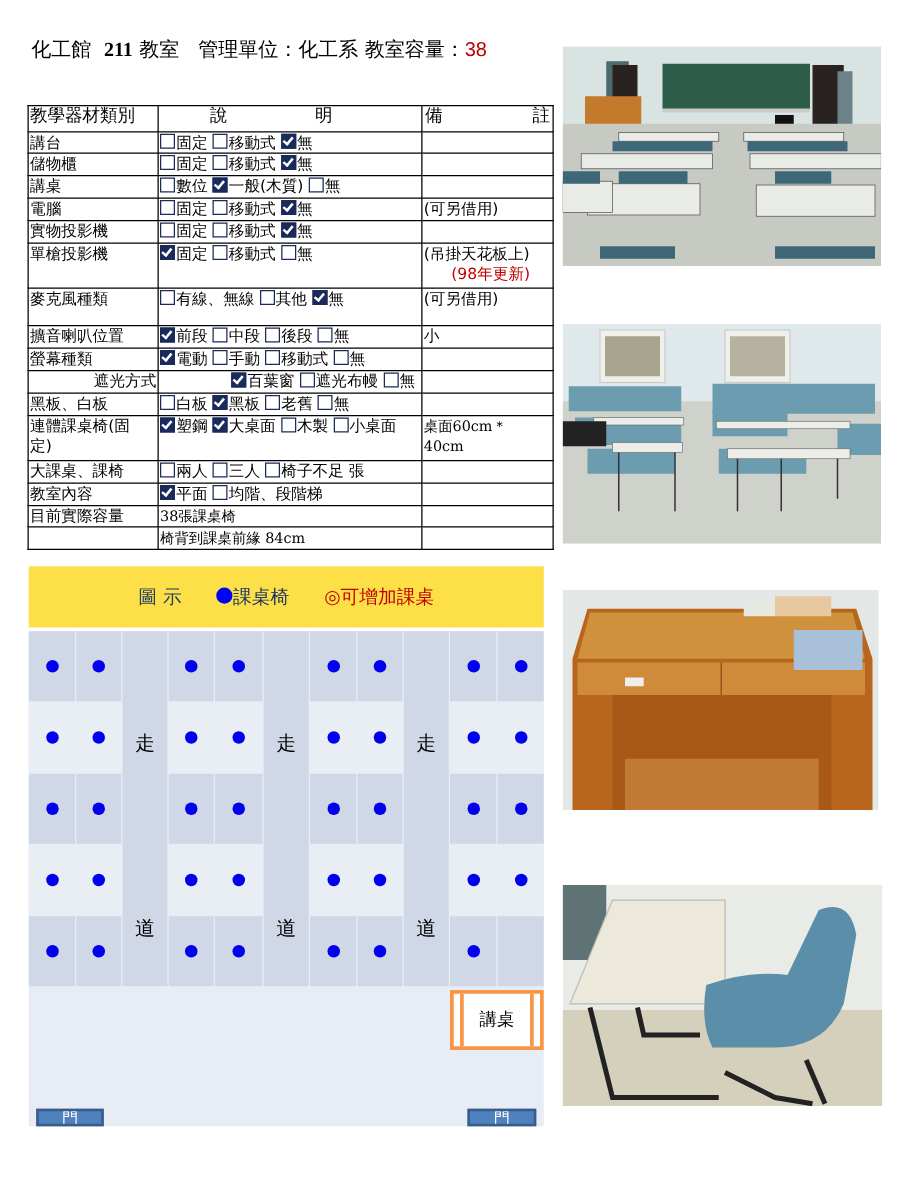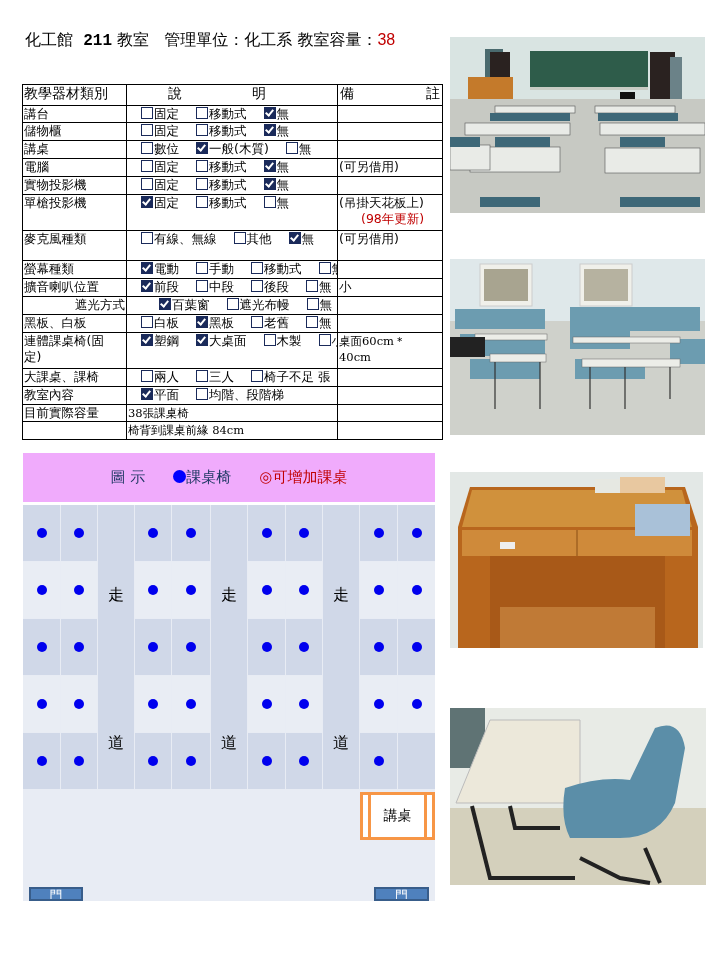--- a/index.html
+++ b/index.html
@@ -1,40 +1,40 @@
 <!DOCTYPE html>
 <html><head>
 <meta charset="utf-8">
 <style>
   html, body { margin:0; padding:0; }
   body { width:720px; height:960px; background:#ffffff; position:relative; overflow:hidden;
          font-family:"DejaVu Sans", sans-serif; color:#000; }
   .title { position:absolute; left:25px; top:30px; font-size:16px; white-space:nowrap; letter-spacing:0px; }
   .title .cap { color:#c00000; font-family:"Liberation Sans", sans-serif; }
-  .title .num { font-family:Liberation Mono, monospace; font-weight:bold; }
+  .title .num { font-family:Liberation Serif, serif; font-weight:bold; }
 
   table.equip { position:absolute; left:22px; top:84px; border-collapse:collapse; width:420px;
                 font-size:12.5px; table-layout:fixed; }
   table.equip td { border:1px solid #000; padding:0 1px; line-height:16px; vertical-align:top;
                    white-space:nowrap; overflow:hidden; }
   table.equip td.c1 { width:101px; }
   table.equip td.c2 { width:208px; }
   table.equip td.c3 { width:102px; }
   .hdr td { height:20px; font-size:14px; line-height:20px; }
   .hdr .spread { display:flex; justify-content:space-between; padding:0 4px; }
   .cb { display:inline-block; width:10px; height:10px; border:1px solid #1a2a5a; vertical-align:-1px;
         margin-right:1px; position:relative; background:#fff; }
   .cb.on { background:#1a2a5a; }
   .cb.on::after { content:""; position:absolute; left:2px; top:0px; width:3px; height:6px;
                   border:solid #fff; border-width:0 2px 2px 0; transform:rotate(40deg); }
-  .opt { margin-right:4px;margin-left:13px; }
+  .opt { margin-right:4px; }
   .red { color:#c00000;padding-left:22px; }
   .serif { font-family:"DejaVu Serif", serif; font-size:11.5px; }
 
-  .legend { position:absolute; left:23px; top:453px; width:412px; height:49px; background:#f0abfc;
+  .legend { position:absolute; left:23px; top:453px; width:412px; height:49px; background:#fde047;
             display:flex; align-items:center; justify-content:center; gap:28px; font-size:15px; color:#1f3864; }
   .legend .dot { display:inline-block; width:13px; height:13px; border-radius:50%; background:#0000ff; vertical-align:-1px; }
   .legend .ring { color:#c00000; }
 
   .grid { position:absolute; left:23px; top:505px; width:412px; height:396px; background:#e8ecf4; }
   .cell { position:absolute; box-sizing:border-box; }
   .cell.dk { background:#d0d8e8; }
   .cell.lt { background:#e9edf4; }
   .cell .seat { position:absolute; left:50%; top:50%; width:10px; height:10px; margin:-5px 0 0 -5px;
                 border-radius:50%; background:#0000ee; }
@@ -112,28 +112,28 @@
         <td class="c1">單槍投影機</td>
         <td class="c2"><span class="opt"><span class="cb on"></span><span>固定</span></span><span class="opt"><span class="cb"></span><span>移動式</span></span><span class="opt"><span class="cb"></span><span>無</span></span></td>
         <td class="c3"><span>(吊掛天花板上)</span><br><span class="red">(98年更新)</span></td>
       </tr>
       <tr style="height: 30px;">
         <td class="c1">麥克風種類</td>
         <td class="c2"><span class="opt"><span class="cb"></span><span>有線、無線</span></span><span class="opt"><span class="cb"></span><span>其他</span></span><span class="opt"><span class="cb on"></span><span>無</span></span></td>
         <td class="c3"><span>(可另借用)</span></td>
       </tr>
       <tr style="height: 18px;">
-        <td class="c1">螢幕種類</td>
-        <td class="c2"><span class="opt"><span class="cb on"></span><span>電動</span></span><span class="opt"><span class="cb"></span><span>手動</span></span><span class="opt"><span class="cb"></span><span>移動式</span></span><span class="opt"><span class="cb"></span><span>無</span></span></td>
-        <td class="c3"><span></span></td>
-      </tr>
-      <tr style="height: 18px;">
         <td class="c1">擴音喇叭位置</td>
         <td class="c2"><span class="opt"><span class="cb on"></span><span>前段</span></span><span class="opt"><span class="cb"></span><span>中段</span></span><span class="opt"><span class="cb"></span><span>後段</span></span><span class="opt"><span class="cb"></span><span>無</span></span></td>
         <td class="c3"><span>小</span></td>
+      </tr>
+      <tr style="height: 18px;">
+        <td class="c1">螢幕種類</td>
+        <td class="c2"><span class="opt"><span class="cb on"></span><span>電動</span></span><span class="opt"><span class="cb"></span><span>手動</span></span><span class="opt"><span class="cb"></span><span>移動式</span></span><span class="opt"><span class="cb"></span><span>無</span></span></td>
+        <td class="c3"><span></span></td>
       </tr>
       <tr style="height: 18px; text-align: right;">
         <td class="c1">遮光方式</td>
         <td class="c2"><span class="opt"><span class="cb on"></span><span>百葉窗</span></span><span class="opt"><span class="cb"></span><span>遮光布幔</span></span><span class="opt"><span class="cb"></span><span>無</span></span></td>
         <td class="c3"><span></span></td>
       </tr>
       <tr style="height: 18px;">
         <td class="c1">黑板、白板</td>
         <td class="c2"><span class="opt"><span class="cb"></span><span>白板</span></span><span class="opt"><span class="cb on"></span><span>黑板</span></span><span class="opt"><span class="cb"></span><span>老舊</span></span><span class="opt"><span class="cb"></span><span>無</span></span></td>
         <td class="c3"><span></span></td>

